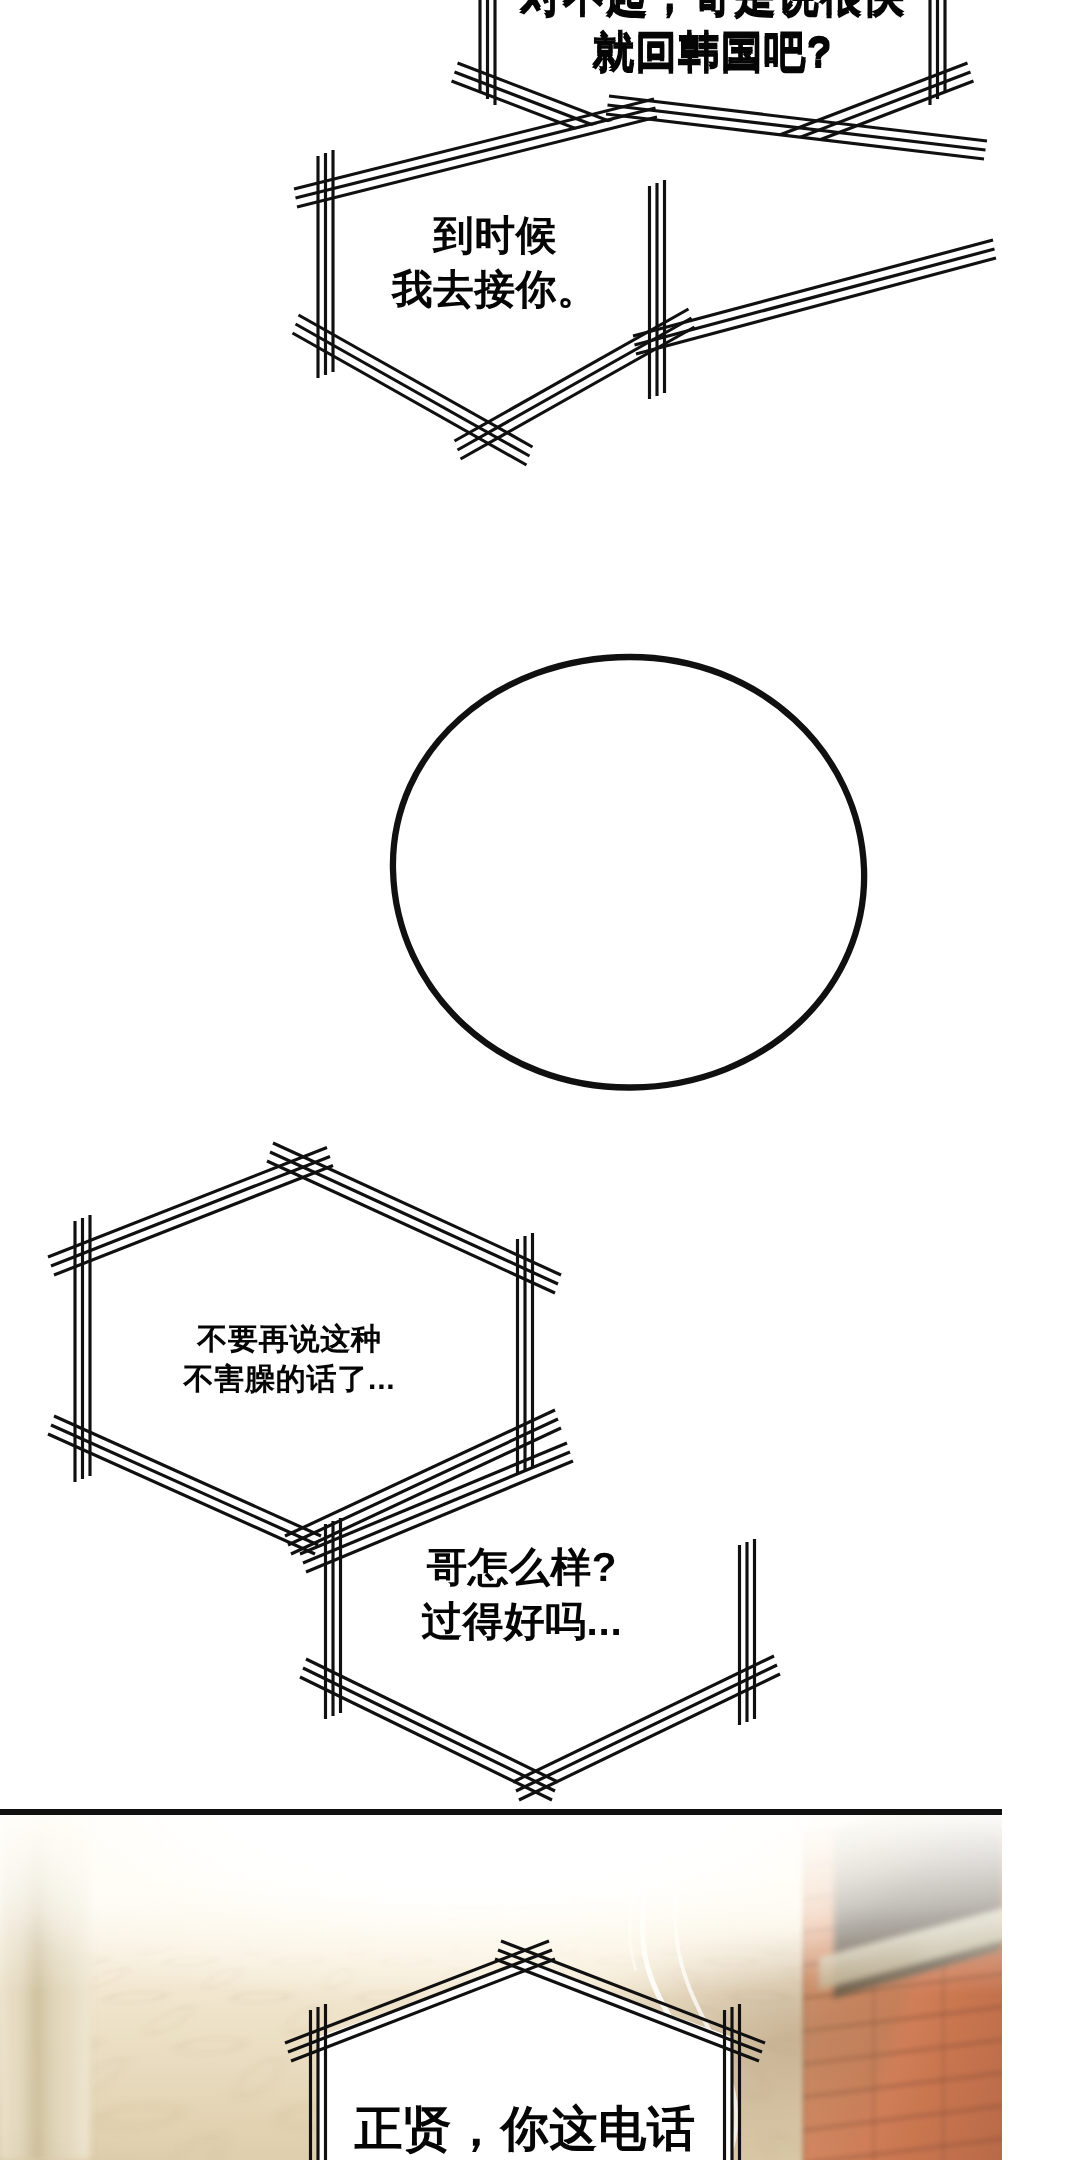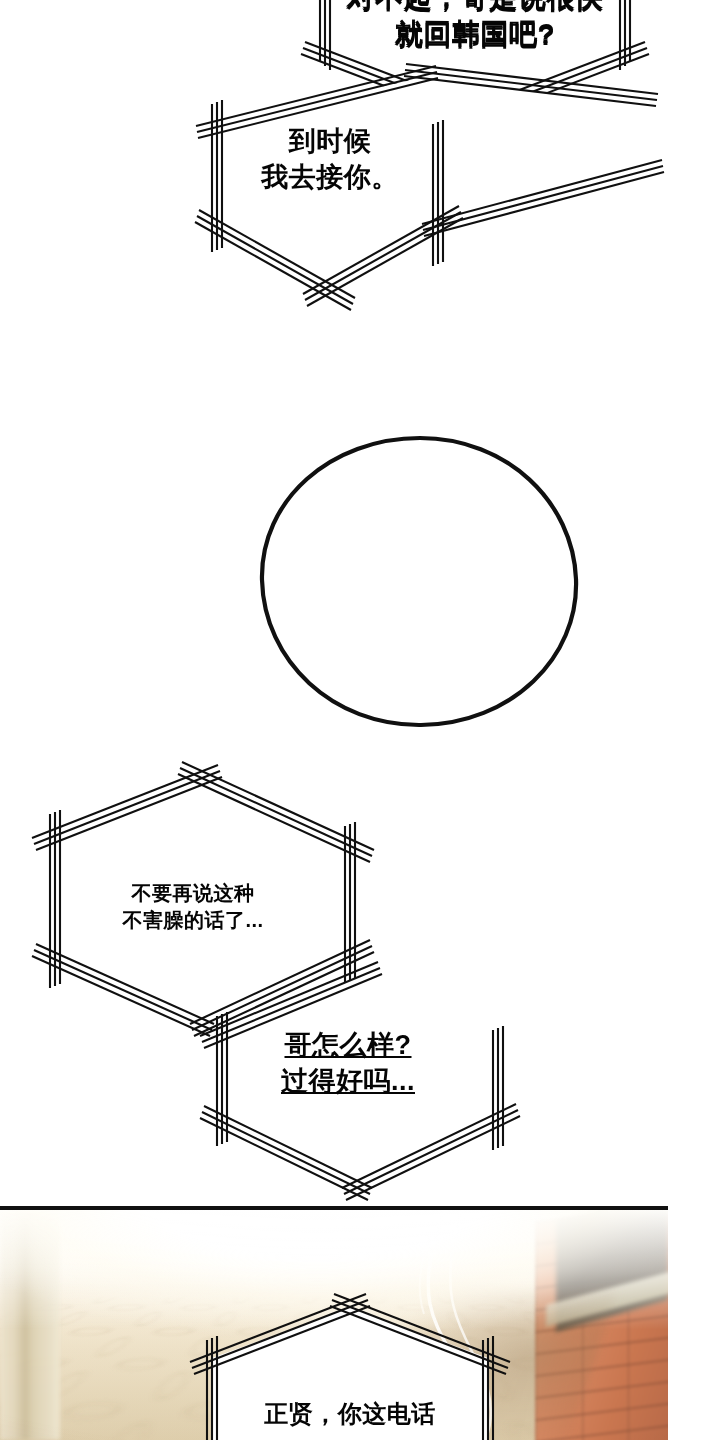--- a/index.html
+++ b/index.html
@@ -202,21 +202,21 @@
 
       <path d="M266,134 L110,222"></path>
       <path d="M268,140 L112,228"></path>
       <path d="M264,128 L108,216"></path>
 
       <path d="M228,152 L468,88"></path>
       <path d="M229,158 L469,94"></path>
       <path d="M227,146 L467,82"></path>
     </g>
   </svg>
-  <div class="bubble-text" style="left:195px; top:124px; width:270px; font-size:27px;">到时候
+  <div class="bubble-text" style="left:195px; top:140px; width:270px; font-size:27px;">到时候
 我去接你。</div>
 
   <svg class="bub-svg" style="left:255px; top:432px; width:330px; height:300px;" viewBox="0 0 330 300" preserveAspectRatio="none">
     <path class="bub-fill" d="M165,6 C252,6 318,70 321,147 C324,226 256,292 166,293 C78,294 9,229 7,148 C5,68 76,6 165,6 Z"></path>
     <path class="bub-line" stroke-width="4.2" stroke-linecap="round" d="M165,6 C252,6 318,70 321,147 C324,226 256,292 166,293 C78,294 9,229 7,148 C5,68 76,6 165,6 Z"></path>
   </svg>
 
   <svg class="bub-svg" style="left:28px; top:768px; width:360px; height:270px;" viewBox="0 0 360 270" preserveAspectRatio="none">
     <polygon class="bub-fill" points="27,66 172,10 322,78 322,188 170,250 27,192"></polygon>
     <g class="bub-line" stroke-width="2.1">
@@ -267,21 +267,21 @@
 
       <path d="M4,126 L172,208"></path>
       <path d="M2,132 L170,214"></path>
       <path d="M6,120 L174,202"></path>
 
       <path d="M320,124 L146,208"></path>
       <path d="M322,130 L148,214"></path>
       <path d="M318,118 L144,202"></path>
     </g>
   </svg>
-  <div class="bubble-text" style="left:198px; top:1028px; width:300px; font-size:27px;text-decoration:underline;">哥怎么样?
+  <div class="bubble-text" style="left:198px; top:1028px; width:300px; font-size:27px;">哥怎么样?
 过得好吗...</div>
 
   <div id="photo-panel">
     <div class="ph-layer ph-floor"></div>
     <div class="ph-layer ph-tiles"></div>
     <div class="ph-leftwall"></div>
     <div class="ph-brickwall"></div>
     <div class="ph-window"></div>
     <div class="ph-sill"></div>
     <div class="ph-shadow"></div>
@@ -308,18 +308,18 @@
 
       <path d="M142,2 L318,70"></path>
       <path d="M140,8 L316,76"></path>
       <path d="M144,-4 L320,64"></path>
 
       <path d="M298,40 L298,152"></path>
       <path d="M293,42 L293,152"></path>
       <path d="M303,38 L303,152"></path>
     </g>
   </svg>
-  <div class="bubble-text" style="left:190px; top:1398px; width:320px; font-size:24px; z-index:45;">正贤，你这电话</div>
+  <div class="bubble-text" style="left:190px; top:1398px; width:320px; font-size:32px; z-index:45;">正贤，你这电话</div>
 
   <div class="bubble-text" style="left:300px; top:-22px; width:350px; font-size:28px; z-index:46;">对不起，哥是说很快
 就回韩国吧?</div>
 
 </div>
 
 </body></html>

